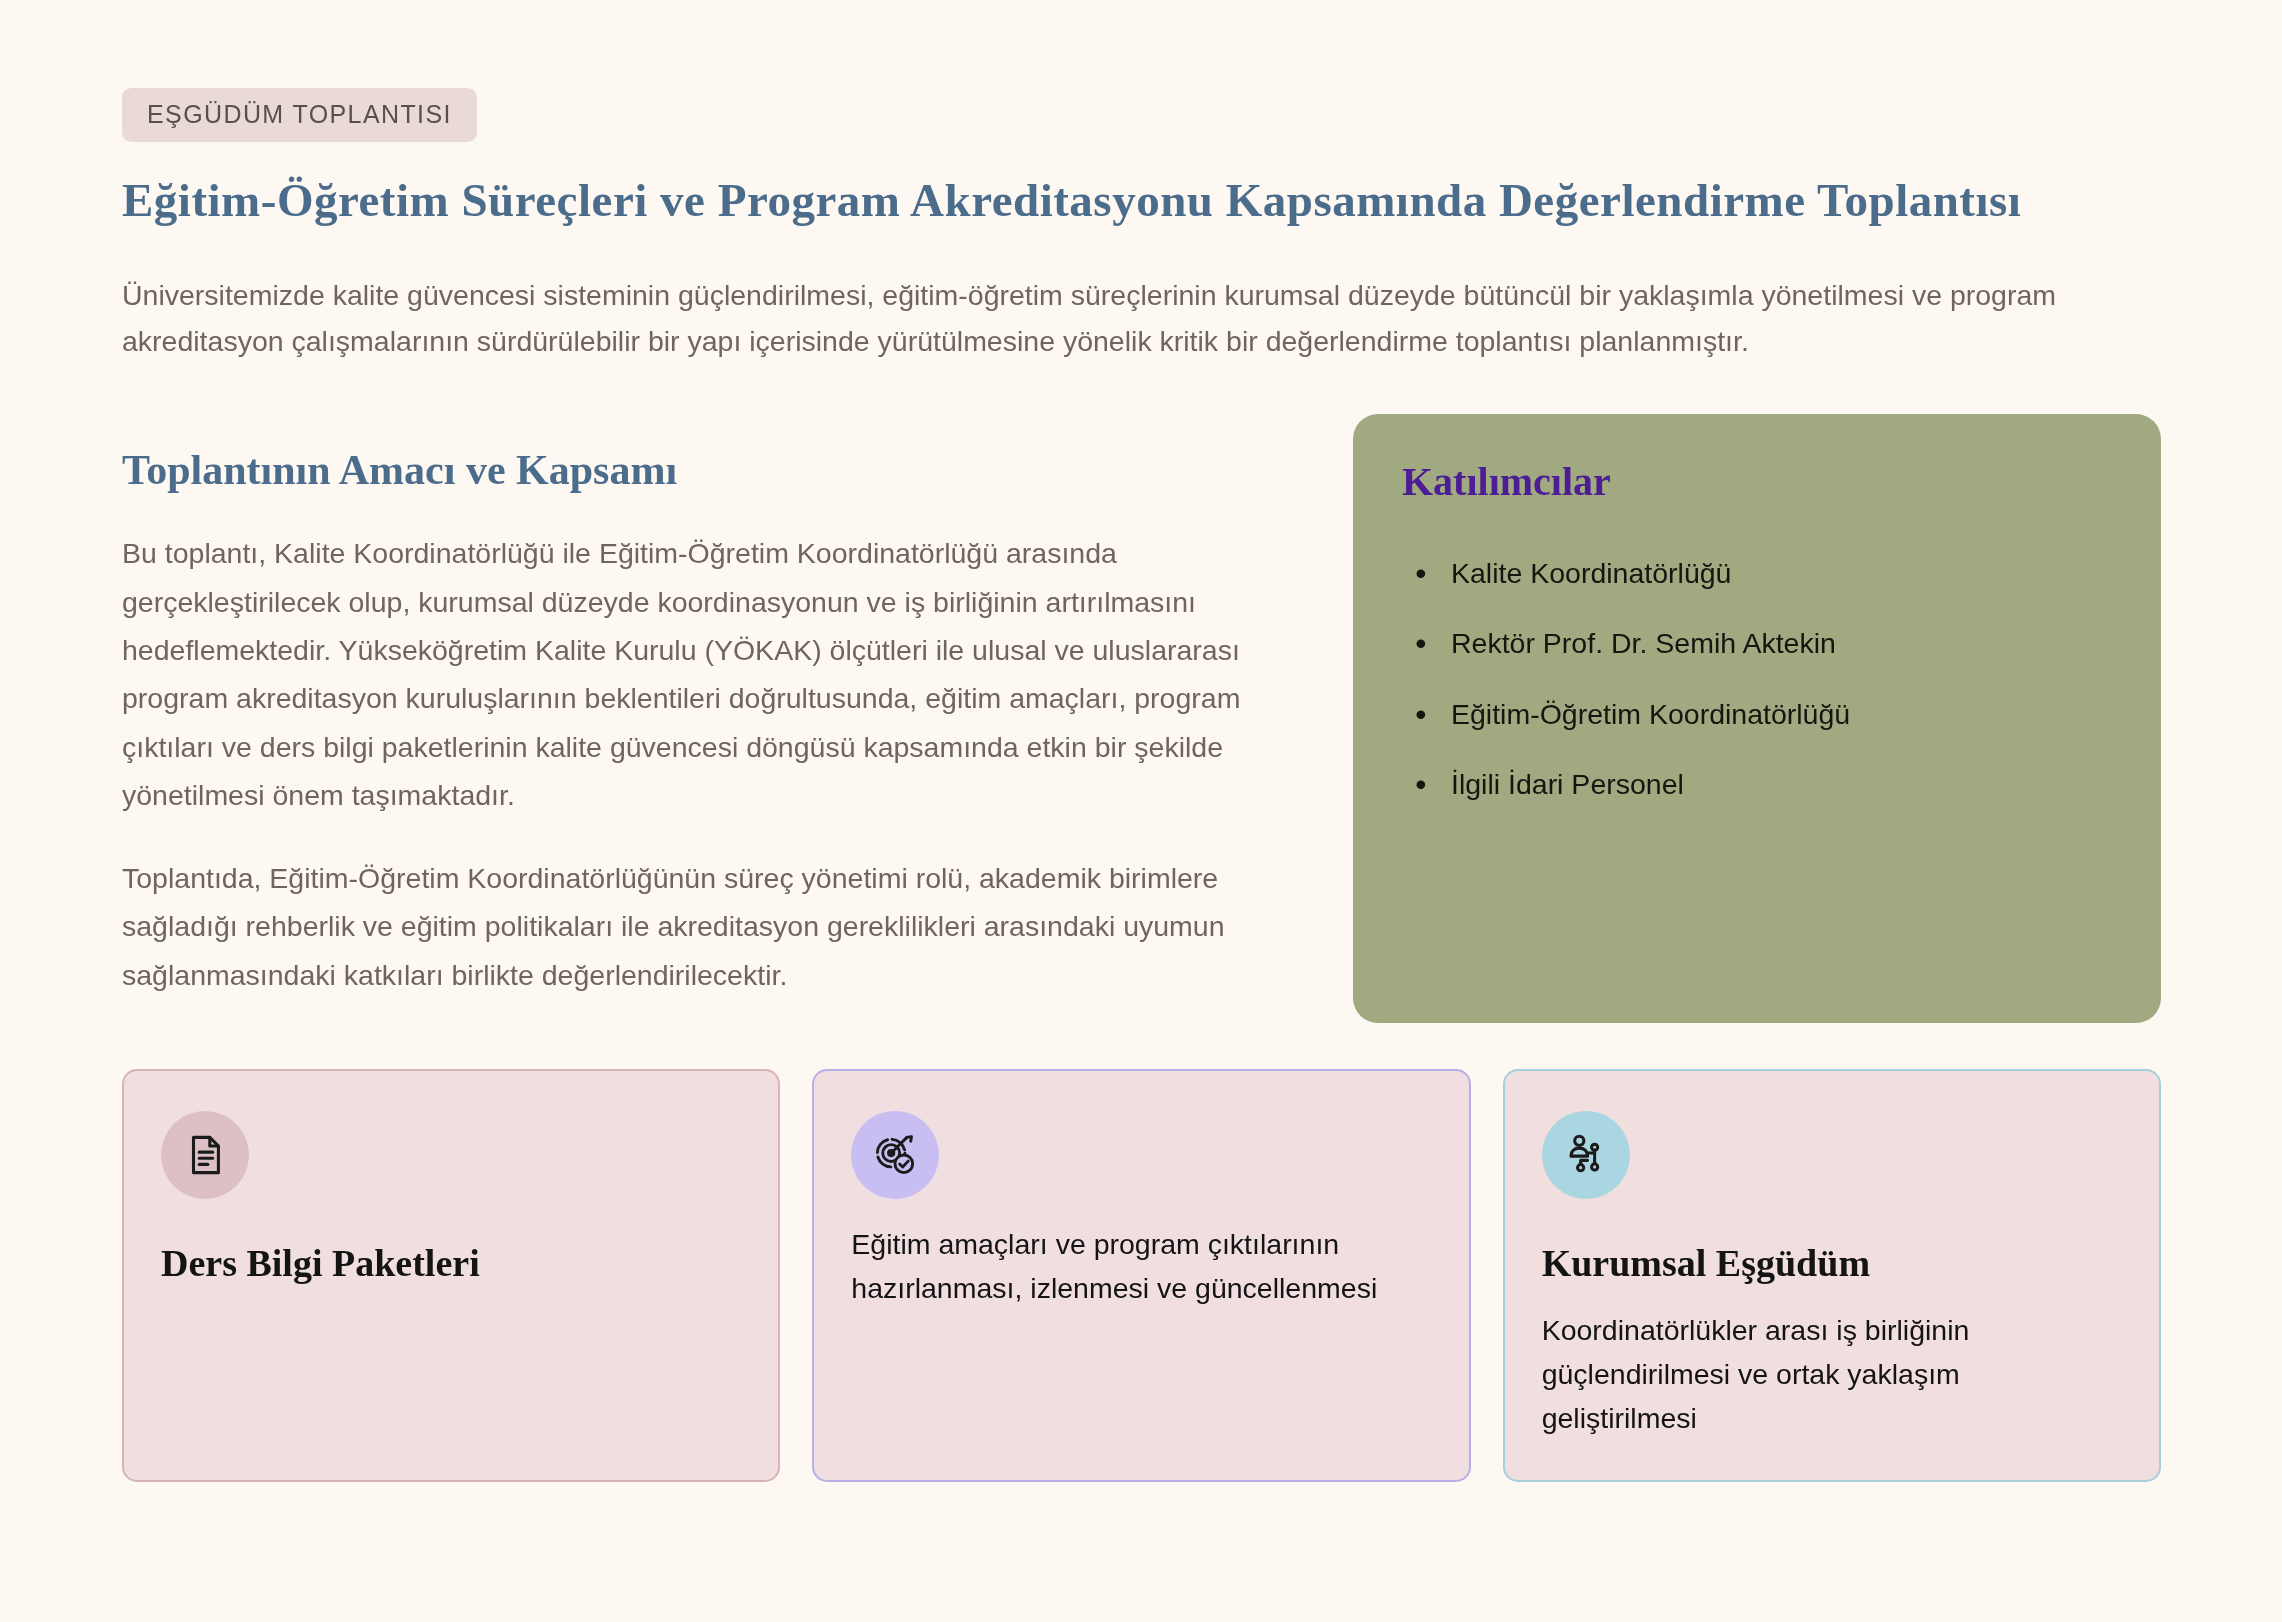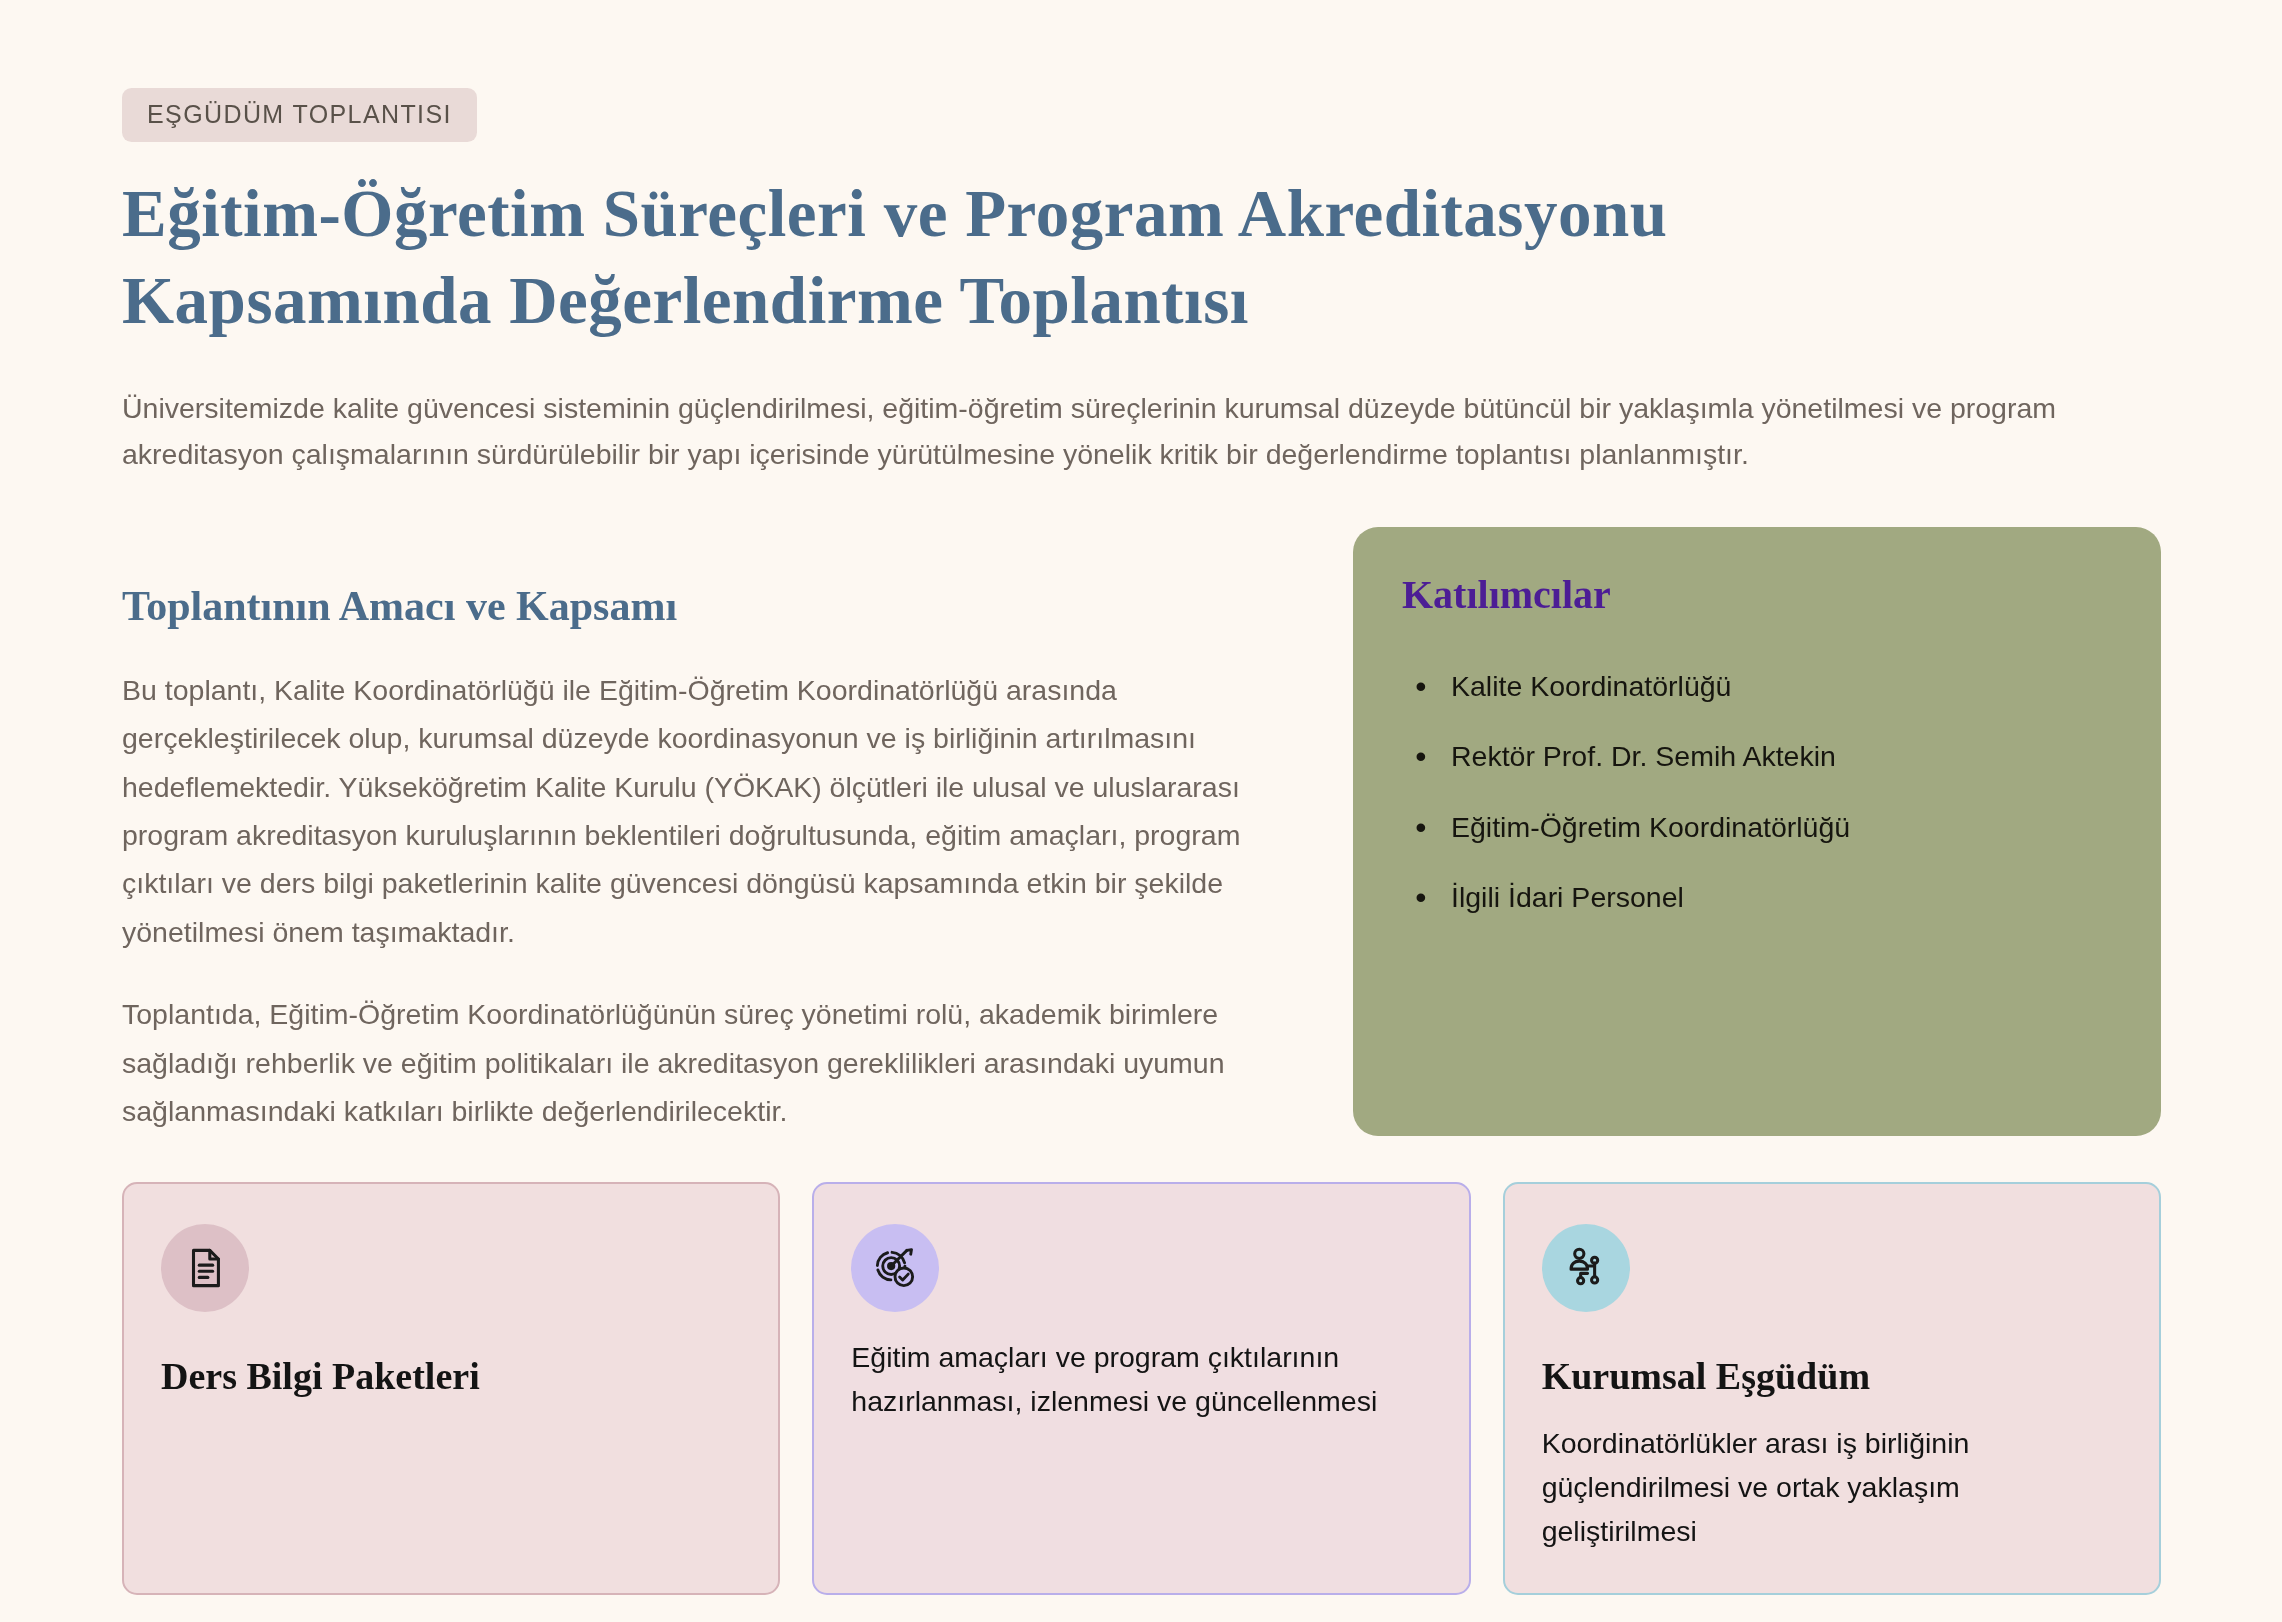--- a/index.html
+++ b/index.html
@@ -28,40 +28,40 @@
     letter-spacing: 1.4px;
     padding: 12.4px 25px;
     border-radius: 9.5px;
     text-transform: uppercase;
   }
 
   h1.page-title {
     margin: 28.5px 0 0 0;
     font-family: "Liberation Serif", "DejaVu Serif", serif;
     font-weight: 700;
-    font-size: 67px;
+    font-size: 47px;
     line-height: 1.3;
     color: #4b6c8b;
     max-width: 1912px;
     letter-spacing: 0.5px;
   }
 
   .intro {
     margin: 42px 0 0 0;
     font-size: 28.5px;
     line-height: 1.6;
     color: #6f655e;
     max-width: 2054px;
   }
 
   .columns {
     margin-top: 49px;
     display: flex;
     gap: 24px;
-    align-items: flex-end;
+    align-items: center;
   }
 
   .left-col { flex: 1 1 auto; max-width: 1236px; }
 
   h2.section-heading {
     margin: 7.6px 0 0 0;
     font-family: "Liberation Serif", "DejaVu Serif", serif;
     font-weight: 700;
     font-size: 42px;
     line-height: 1.2;

